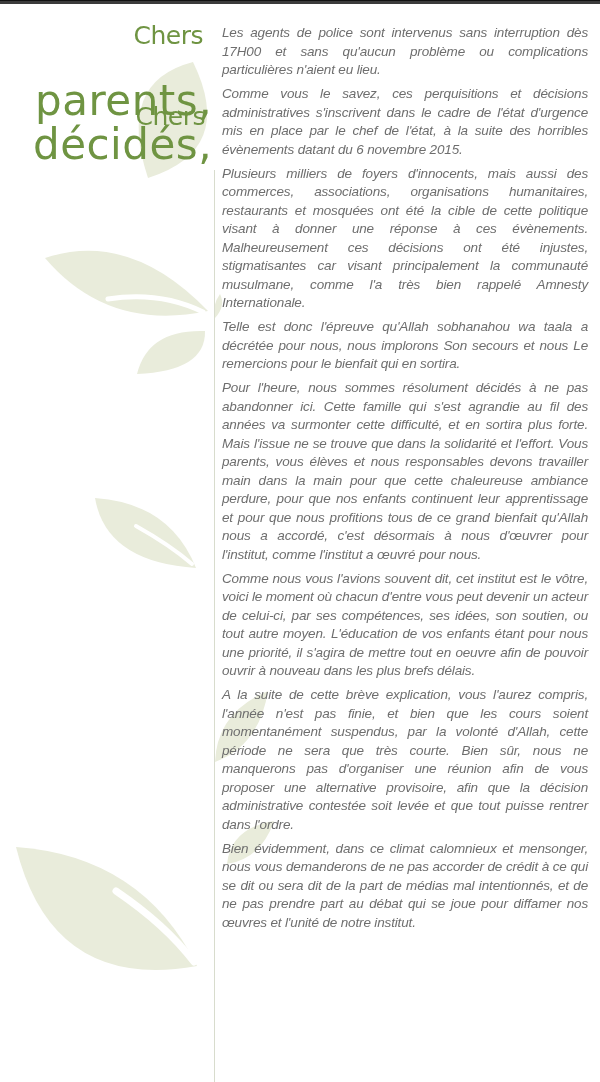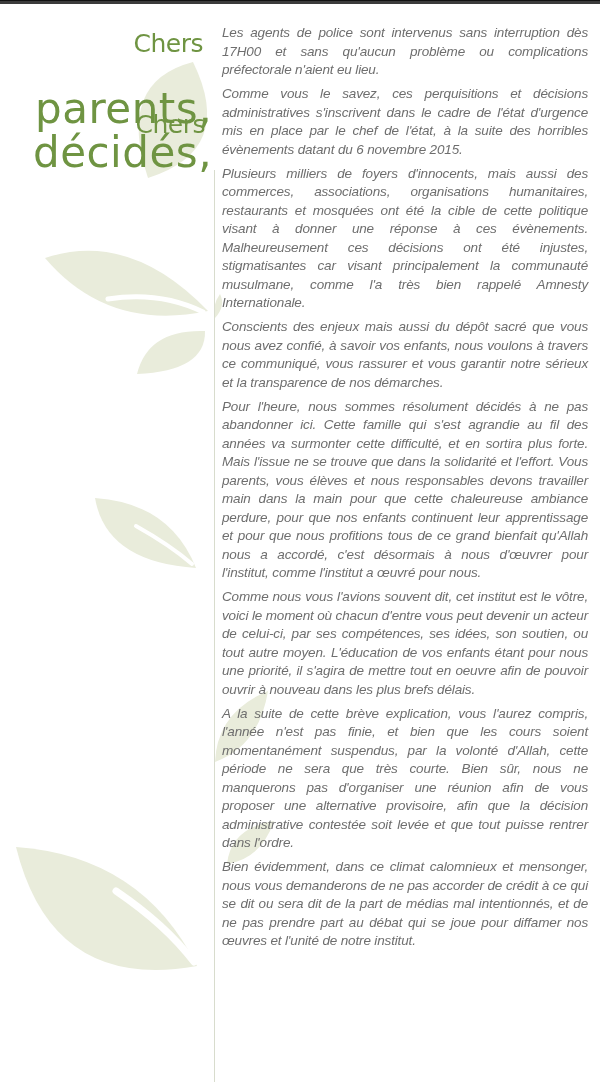--- a/index.html
+++ b/index.html
@@ -11,21 +11,21 @@
     position:absolute;top:0;left:0;width:600px;height:4px;
     background:#3b3b3b;border-top:1px solid #111;box-sizing:border-box;
   }
   svg.leaves{position:absolute;top:0;left:0;z-index:0;}
   .leaf{fill:#e9ecdb;}
   .leaf-slash{fill:none;stroke:#ffffff;stroke-linecap:round;}
   .divider{
     position:absolute;left:214px;top:170px;width:1px;height:912px;
     background:#d8dccd;z-index:1;
   }
-  .greeting{position:absolute;left:0;top:12px;width:214px;height:200px;z-index:2;text-align:center;}
+  .greeting{position:absolute;left:0;top:4px;width:214px;height:200px;z-index:2;text-align:center;}
   .greeting span{
     position:absolute;display:block;line-height:1;white-space:nowrap;
     color:#6f9442;font-family:"DejaVu Sans","Liberation Sans",sans-serif;
   }
   .greet-small{font-size:25px;letter-spacing:-0.5px;}
   .greet-large{font-size:42px;letter-spacing:0.5px;}
   #chers1{top:19px;right:11px;}
   #parents{top:36px;right:2px;margin-top:40px;}
   #chers2{top:100px;right:9px;}
   #eleves{top:120px;right:2px;}
@@ -66,21 +66,21 @@
 <div class="divider"></div>
 
 <div class="greeting">
   <span id="chers1" class="greet-small">Chers</span>
   <span id="parents" class="greet-large">parents,</span>
   <span id="chers2" class="greet-small">Chers</span>
   <span id="eleves" class="greet-large">décidés,</span>
 </div>
 
 <div class="letter">
-    <p>Les agents de police sont intervenus sans interruption dès 17H00 et sans qu'aucun problème ou complications préfectorale n'aient eu lieu.</p>
+    <p>Les agents de police sont intervenus sans interruption dès 17H00 et sans qu'aucun problème ou complications particulières n'aient eu lieu.</p>
     <p>Comme vous le savez, ces perquisitions et décisions administratives s'inscrivent dans le cadre de l'état d'urgence mis en place par le chef de l'état, à la suite des horribles évènements datant du 6 novembre 2015.</p>
     <p>Plusieurs milliers de foyers d'innocents, mais aussi des commerces, associations, organisations humanitaires, restaurants et mosquées ont été la cible de cette politique visant à donner une réponse à ces évènements. Malheureusement ces décisions ont été injustes, stigmatisantes car visant principalement la communauté musulmane, comme l'a très bien rappelé Amnesty Internationale.</p>
-    <p>Conscients des enjeux mais aussi du dépôt sacré que vous nous avez confié, à savoir vos enfants, nous voulons à travers ce communiqué, vous rassurer et vous garantir notre sérieux et la transparence de nos démarches.</p>
+    <p>Telle est donc l'épreuve qu'Allah sobhanahou wa taala a décrétée pour nous, nous implorons Son secours et nous Le remercions pour le bienfait qui en sortira.</p>
     <p>Pour l'heure, nous sommes résolument décidés à ne pas abandonner ici. Cette famille qui s'est agrandie au fil des années va surmonter cette difficulté, et en sortira plus forte. Mais l'issue ne se trouve que dans la solidarité et l'effort. Vous parents, vous élèves et nous responsables devons travailler main dans la main pour que cette chaleureuse ambiance perdure, pour que nos enfants continuent leur apprentissage et pour que nous profitions tous de ce grand bienfait qu'Allah nous a accordé, c'est désormais à nous d'œuvrer pour l'institut, comme l'institut a œuvré pour nous.</p>
     <p>Comme nous vous l'avions souvent dit, cet institut est le vôtre, voici le moment où chacun d'entre vous peut devenir un acteur de celui-ci, par ses compétences, ses idées, son soutien, ou tout autre moyen. L'éducation de vos enfants étant pour nous une priorité, il s'agira de mettre tout en oeuvre afin de pouvoir ouvrir à nouveau dans les plus brefs délais.</p>
     <p>A la suite de cette brève explication, vous l'aurez compris, l'année n'est pas finie, et bien que les cours soient momentanément suspendus, par la volonté d'Allah, cette période ne sera que très courte. Bien sûr, nous ne manquerons pas d'organiser une réunion afin de vous proposer une alternative provisoire, afin que la décision administrative contestée soit levée et que tout puisse rentrer dans l'ordre.</p>
     <p>Bien évidemment, dans ce climat calomnieux et mensonger, nous vous demanderons de ne pas accorder de crédit à ce qui se dit ou sera dit de la part de médias mal intentionnés, et de ne pas prendre part au débat qui se joue pour diffamer nos œuvres et l'unité de notre institut.</p>
   </div>
 
 </body></html>

